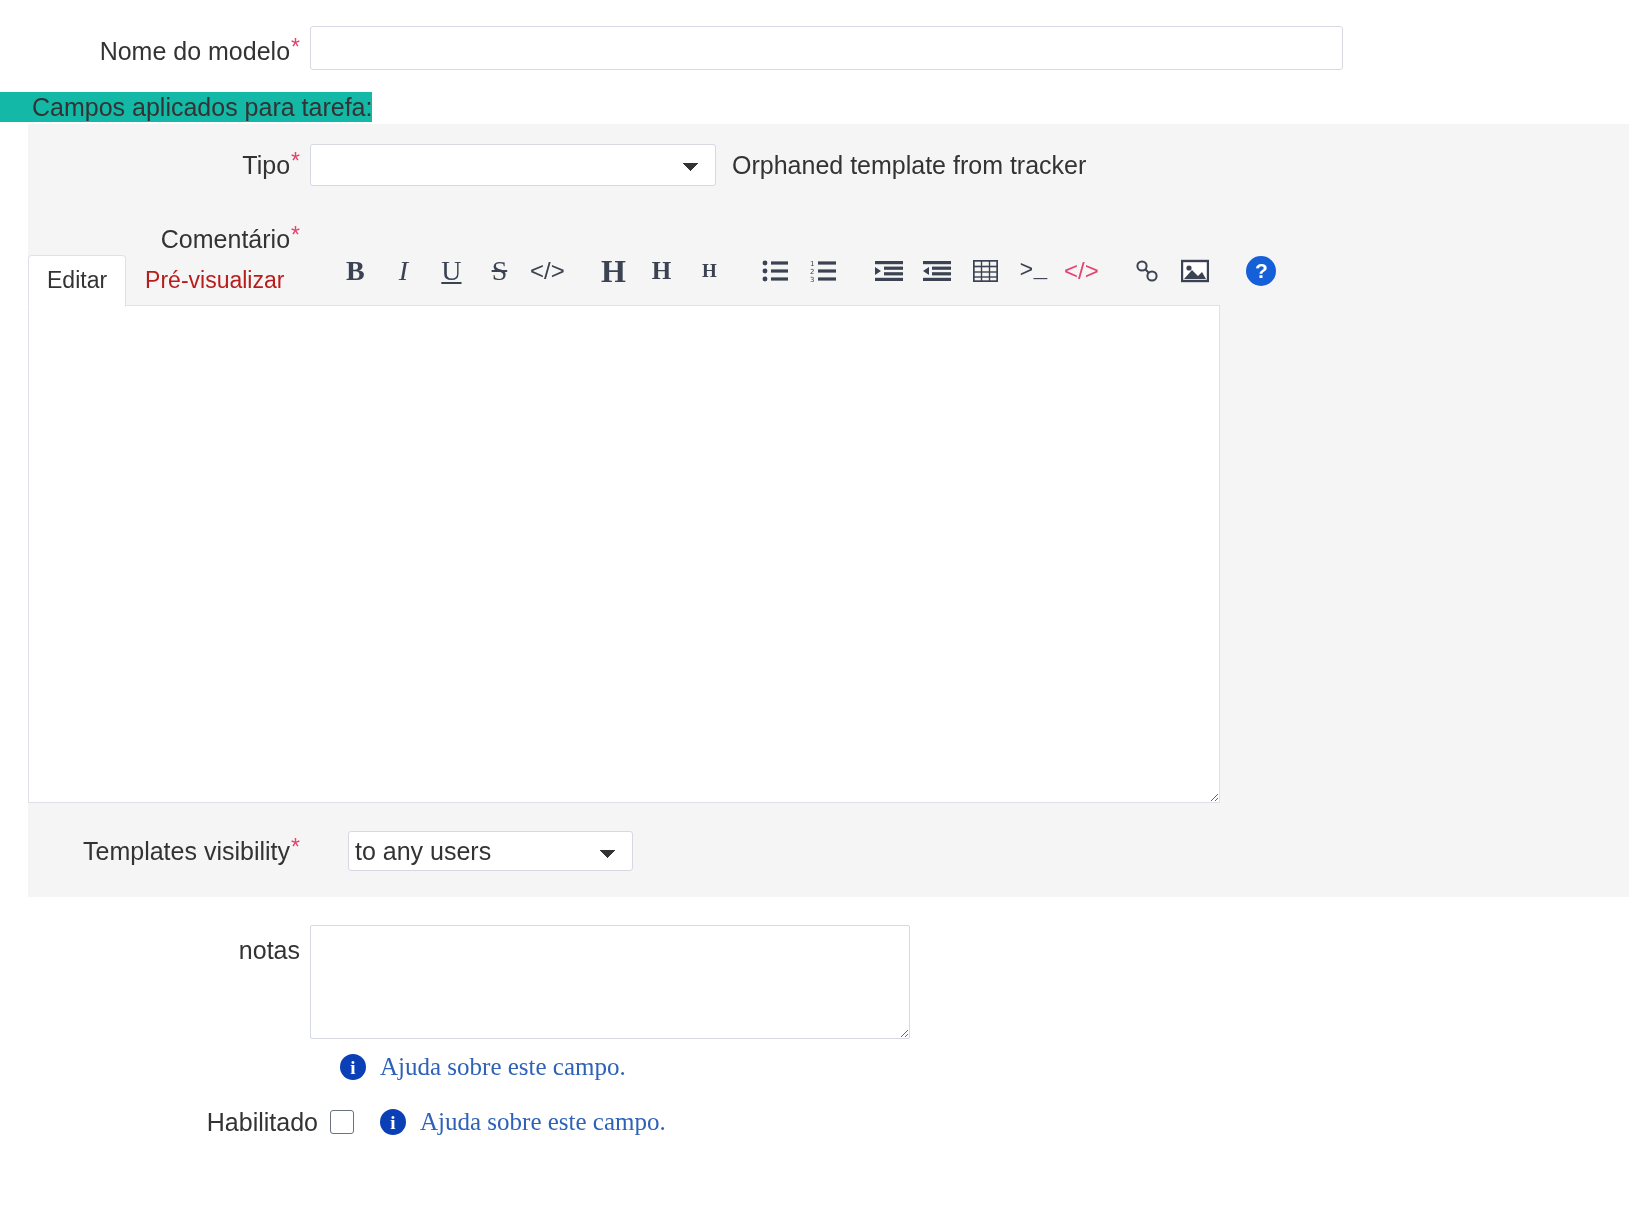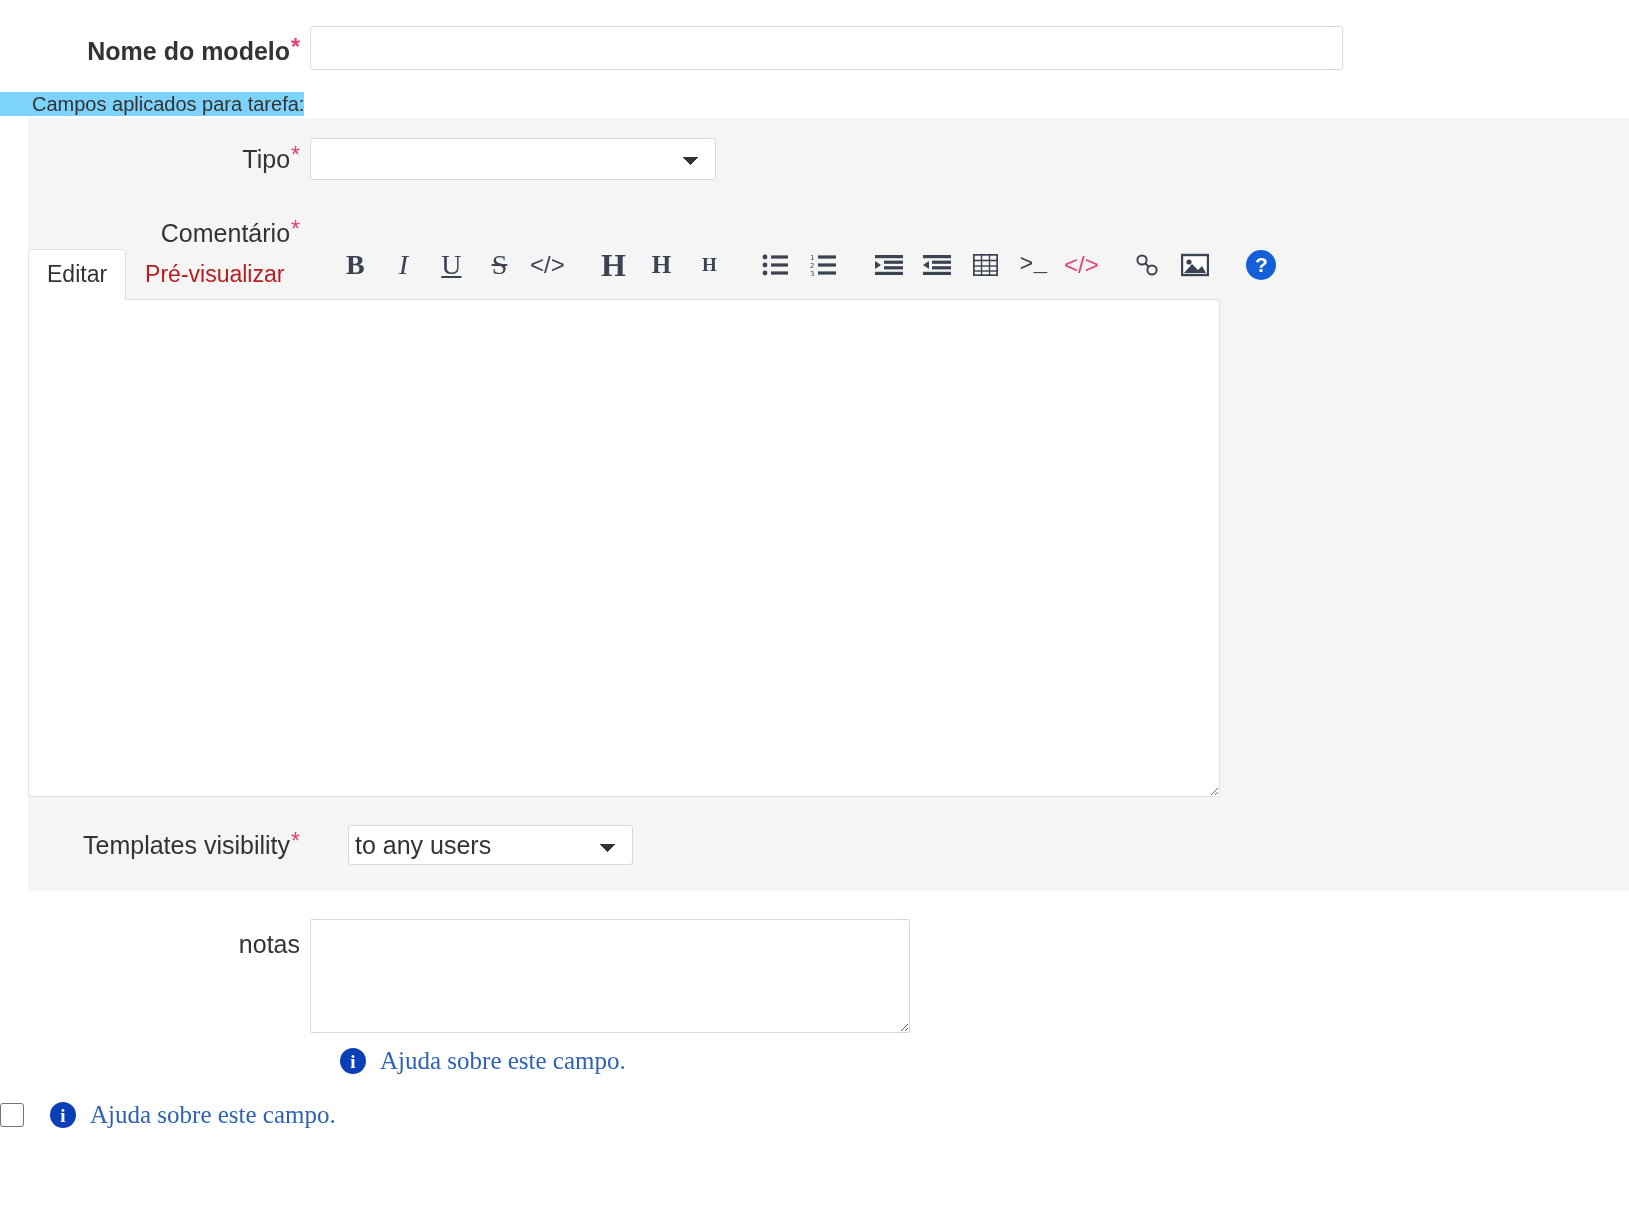--- a/index.html
+++ b/index.html
@@ -43,43 +43,43 @@
     font-size: 23px;
     vertical-align: top;
     line-height: 1;
     margin-left: 1px;
   }
 
   
   .top-field-row {
     padding-top: 26px;
   }
-  .top-field-row .lbl { padding-top: 10px; font-weight: bold; }
+  .top-field-row .lbl { padding-top: 10px; }
   input.text-input {
     height: 44px;
     width: 1033px;
     border: 1px solid #d6d9e4;
     border-radius: 3px;
     background: #ffffff;
     font-size: 22px;
     padding: 0 8px;
     font-family: "Liberation Sans", sans-serif;
     color: #333;
     outline: none;
   }
 
   
   .legend-text {
-    font-size: 20px;
+    font-size: 25px;
     color: #333333;
     padding-left: 32px;
     margin-top: 22px;
     margin-bottom: 2px;
     line-height: 1.2;
-    background: #7dd3fc;
+    background: #14b8a6;
     position: relative;
     z-index: 2;
     display: inline-block;
   }
   .gray-panel {
     background: #f5f5f5;
     margin-left: 28px;
     width: 1601px;
     padding-top: 20px;
     padding-bottom: 26px;
@@ -310,20 +310,21 @@
   
   <div class="gray-panel">
 
     <div class="row tipo-row">
       <div class="lbl">
         <span>Tipo</span><span class="req">*</span>
       </div>
       <select class="sel tipo-select">
         <option></option>
       </select>
+      <span class="tipo-note">Orphaned template from tracker</span>
     </div>
 
     <div class="row comment-row">
       <div class="lbl">
         <span>Comentário</span><span class="req">*</span>
       </div>
 
       <div class="editor">
         <div class="editor-toolbar">
 
@@ -448,20 +449,23 @@
     <textarea class="notas-area" style=""></textarea>
   </div>
 
   <div class="help-line">
     <span class="info-icon">i</span>
     <span class="help-link">Ajuda sobre este campo.</span>
   </div>
 
   
   <div class="hab-row">
+    <div class="lbl">
+      <span>Habilitado</span>
+    </div>
     <input class="chk" type="checkbox" style="">
     <span class="hab-help">
       <span class="info-icon">i</span>
       <span class="help-link">Ajuda sobre este campo.</span>
     </span>
   </div>
 
 </div>
 
 </body></html>

